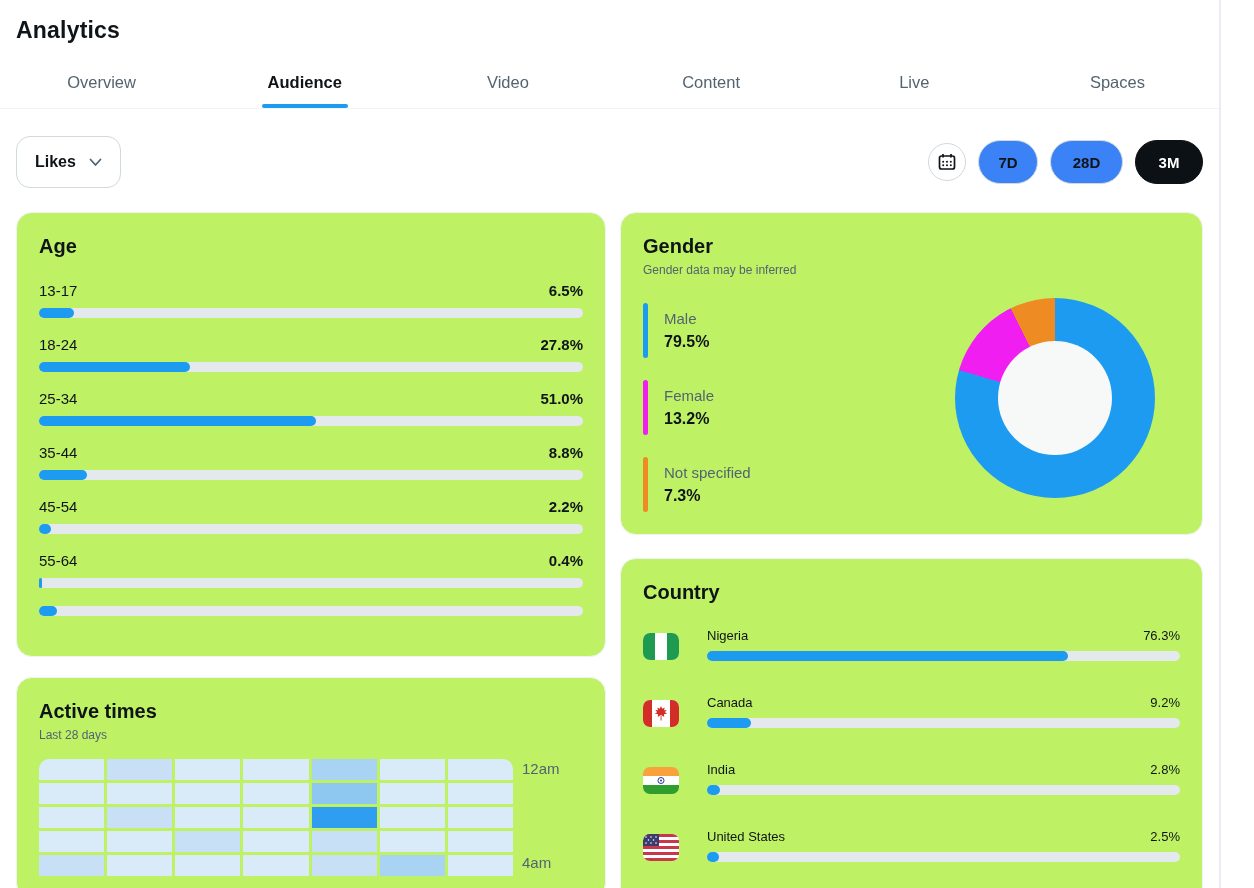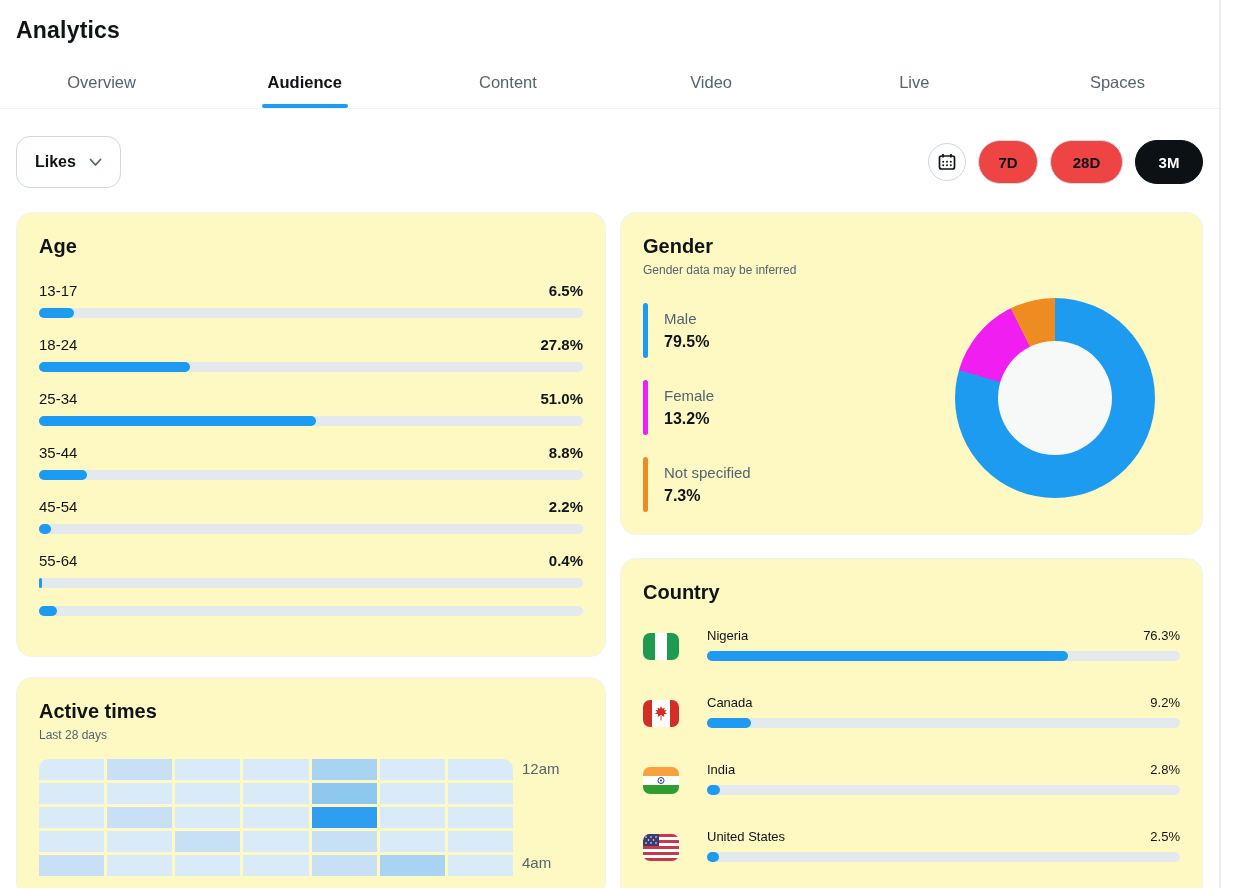--- a/index.html
+++ b/index.html
@@ -19,30 +19,30 @@
   .tab-underline{position:absolute;bottom:0;left:50%;transform:translateX(-50%);
        width:86px;height:4px;border-radius:2px;background:#1d9bf0;}
   
   .toolbar{display:flex;align-items:center;margin-top:27px;padding:0 16px;}
   .likes-btn{display:flex;align-items:center;gap:13px;height:52px;padding:0 18px;
        border:1px solid #cfd9de;border-radius:14px;background:#fff;cursor:pointer;}
   .likes-label{font-size:16px;font-weight:800;color:#0f1419;}
   .range-group{margin-left:auto;display:flex;align-items:center;gap:12px;}
   .cal-btn{width:38px;height:38px;border-radius:50%;border:1px solid #cfd9de;background:#fff;
        display:flex;align-items:center;justify-content:center;cursor:pointer;}
-  .pill{height:44px;border-radius:22px;border:1px solid #cfd9de;background:#ef4444;cursor:pointer;
+  .pill{height:44px;border-radius:22px;border:1px solid #cfd9de;background:#3b82f6;cursor:pointer;
        font-size:15px;font-weight:800;color:#0f1419;display:flex;align-items:center;justify-content:center;
        font-family:"Liberation Sans",sans-serif;}
   .pill.p7{width:60px}.pill.p28{width:73px}.pill.p3m{width:68px}
   .pill.active{background:#0c1116;border-color:#0c1116;color:#fff;}
   
   .content{display:flex;gap:14px;align-items:flex-start;padding:0 16px;margin-top:24px;}
   .col-left{width:590px;flex:none;}
   .col-right{flex:1;min-width:0;}
-  .card{background:#fef9c3;border:1px solid #eff3f4;border-radius:16px;padding:22px;box-sizing:border-box;}
+  .card{background:#bef264;border:1px solid #eff3f4;border-radius:16px;padding:22px;box-sizing:border-box;}
   .card-title{margin:0;font-size:20px;font-weight:800;}
   .card-sub{color:#536471;font-size:12px;margin-top:5px;}
   
   .age-rows{margin-top:24px;}
   .bar-row{margin-bottom:18px;}
   .bar-line{display:flex;justify-content:space-between;align-items:baseline;font-size:15px;margin-bottom:9px;}
   .bar-pct{font-weight:800;}
   .track{height:10px;border-radius:5px;background:#e3e9ed;}
   .fill{height:10px;border-radius:5px;background:#1d9bf0;min-width:3px;}
   #age-card{margin-bottom:20px;}
@@ -84,24 +84,24 @@
 
   <nav class="tabs">
     <div class="tab">
         <span>Overview</span>
       </div>
     <div class="tab active">
         <span>Audience</span>
         <div class="tab-underline"></div>
       </div>
     <div class="tab">
+        <span>Video</span>
+      </div>
+    <div class="tab">
         <span>Content</span>
-      </div>
-    <div class="tab">
-        <span>Video</span>
       </div>
     <div class="tab">
         <span>Live</span>
       </div>
     <div class="tab">
         <span>Spaces</span>
       </div>
   </nav>
 
   <div class="toolbar">

